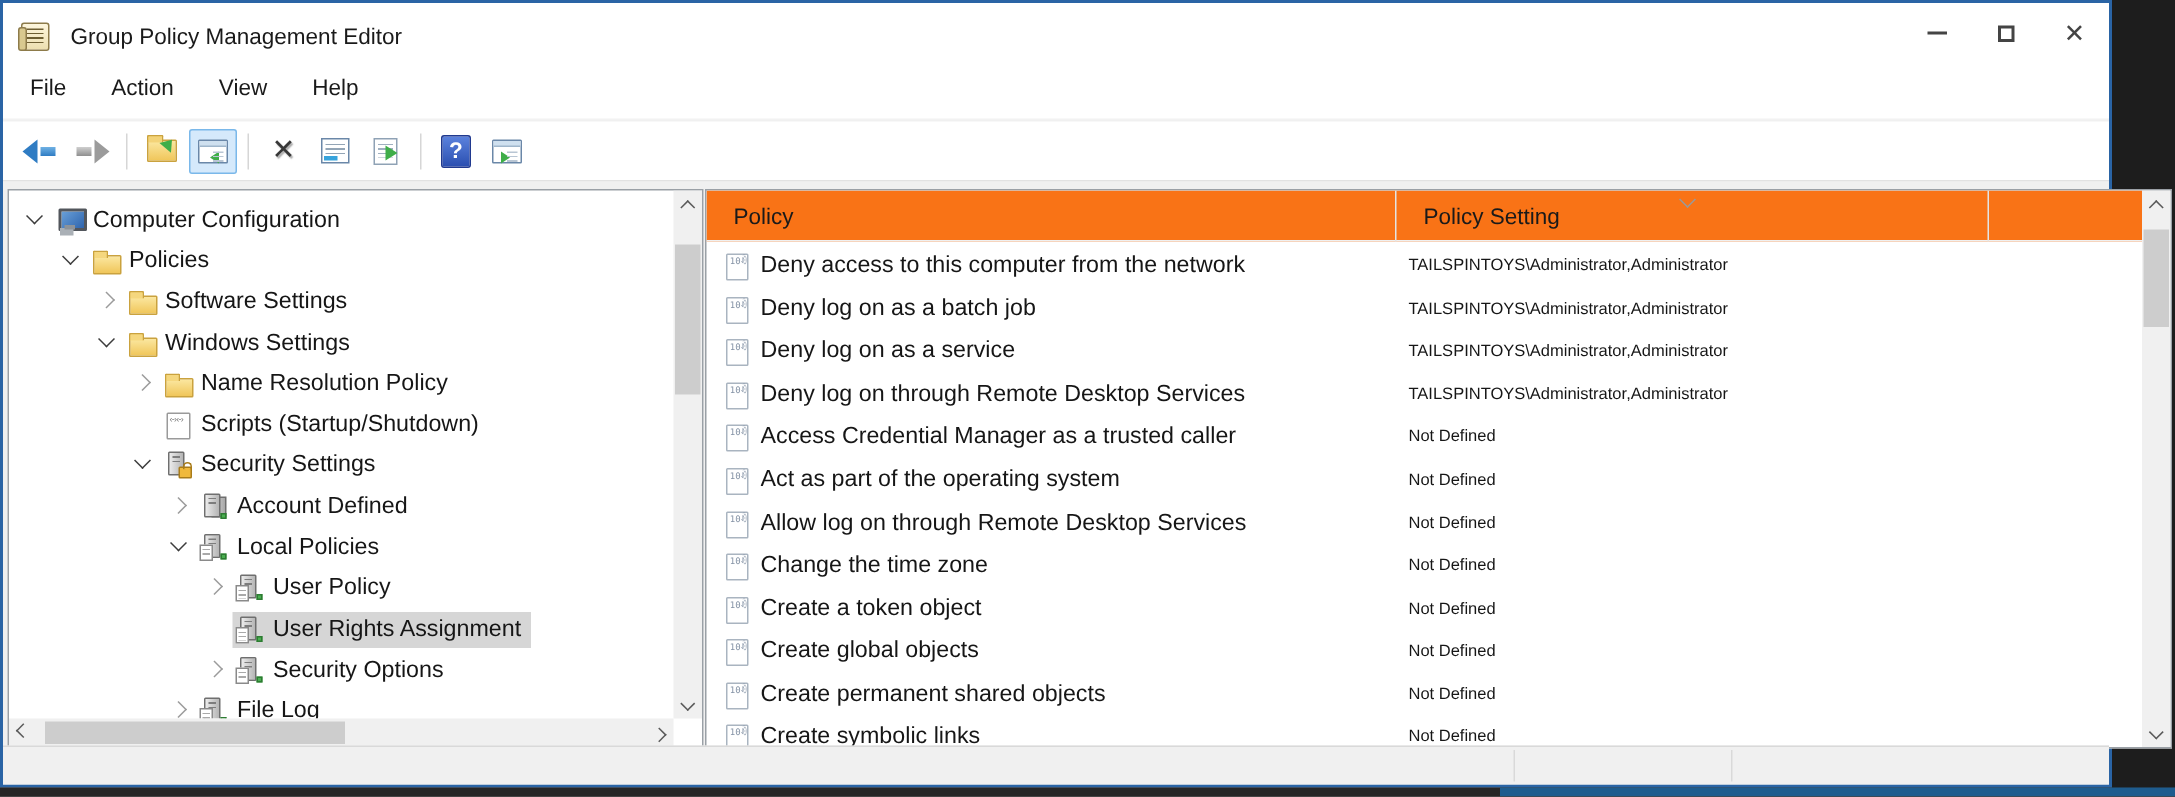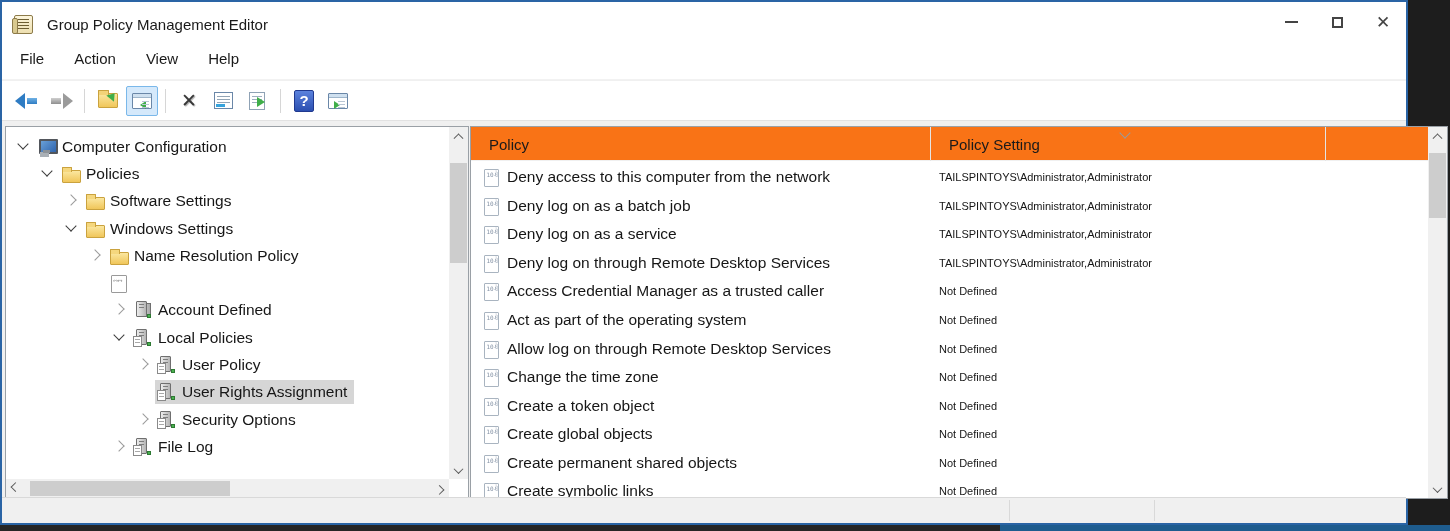--- a/index.html
+++ b/index.html
@@ -293,20 +293,31 @@
             <span class="chev"></span>
             <span class="hl">
                 <span class="ic ic-folder"></span>
                 <span class="lbl">Name Resolution Policy</span>
               </span>
           </div>
           <div class="ti l3">
             <span class="chev none"></span>
             <span class="hl">
                 <span class="ic ic-scripts"></span>
+                <span class="lbl">Scripts (Startup/Shutdown)</span>
+              </span>
+          </div>
+          <div class="ti l3">
+            <span class="chev exp"></span>
+            <span class="hl">
+                <span class="ic ic-server-lock">
+                  <span class="tower"></span>
+                  <span class="lock"></span>
+                </span>
+                <span class="lbl">Security Settings</span>
               </span>
           </div>
           <div class="ti l4">
             <span class="chev"></span>
             <span class="hl">
                 <span class="ic ic-server-double">
                   <span class="tower2"></span>
                   <span class="tower"></span>
                   <span class="led"></span>
                 </span>

